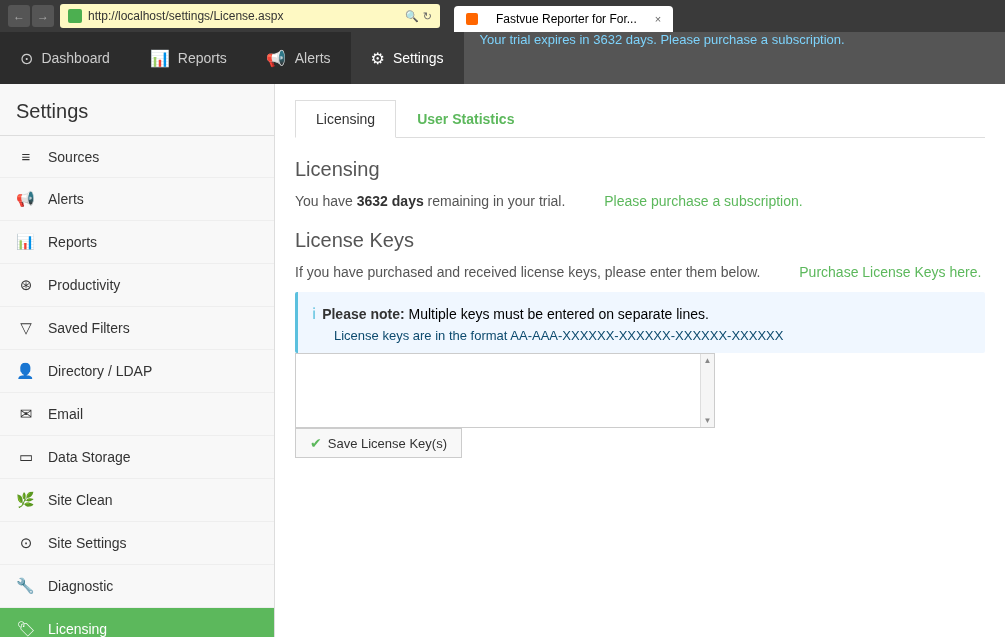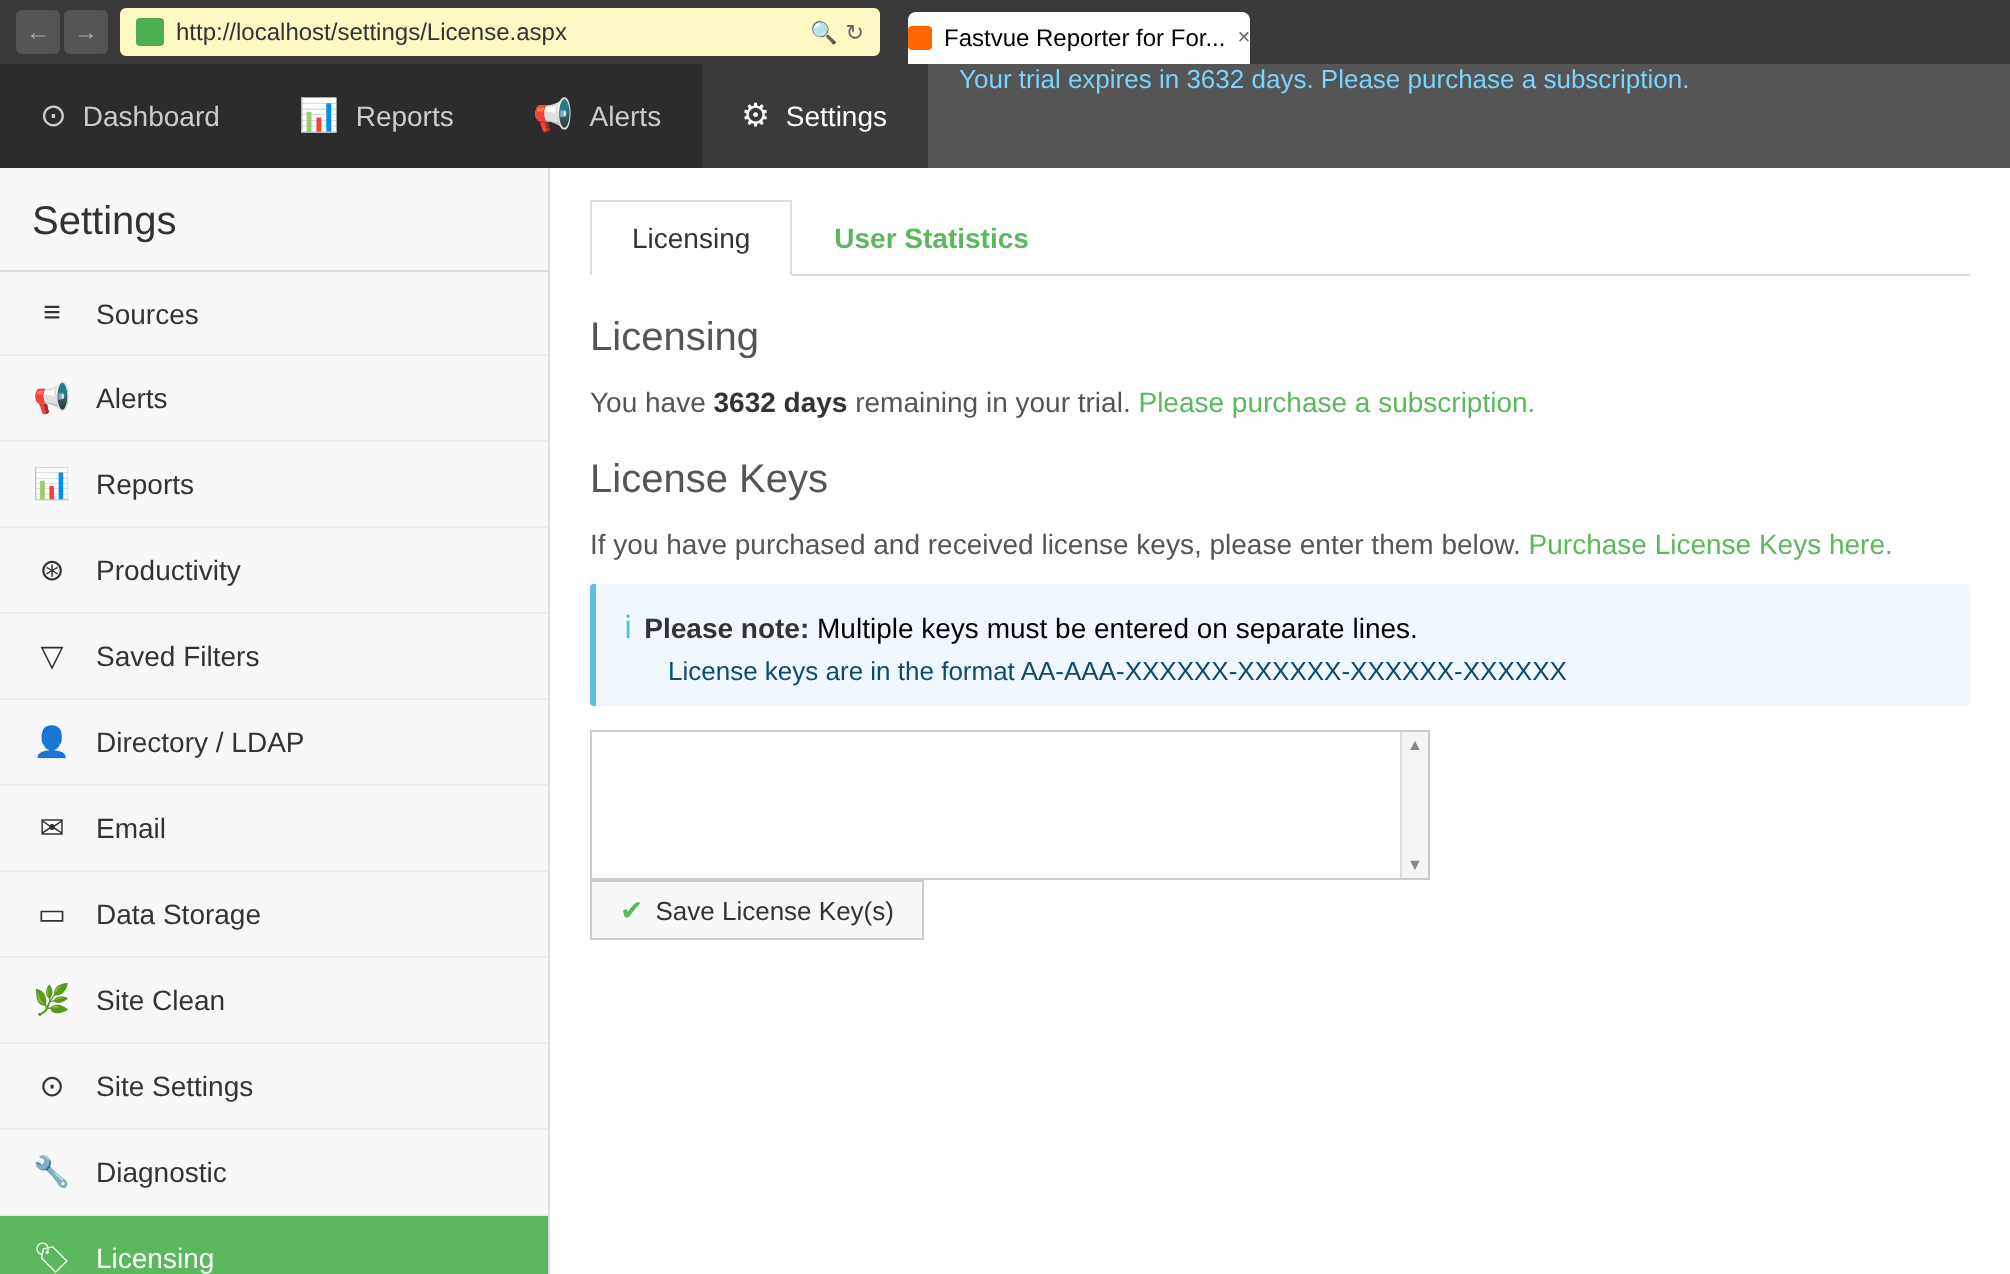--- a/index.html
+++ b/index.html
@@ -7,21 +7,21 @@
 
     
     .browser-chrome { background: #3a3a3a; height: 32px; display: flex; align-items: center; padding: 0 8px; gap: 6px; }
     .nav-arrows { display: flex; gap: 2px; }
     .nav-arrow { background: #555; border: none; color: #aaa; width: 22px; height: 22px; border-radius: 3px; cursor: pointer; font-size: 12px; display: flex; align-items: center; justify-content: center; }
     .address-bar { background: #fef9c3; border-radius: 3px; padding: 3px 8px; display: flex; align-items: center; flex: 0 0 380px; height: 24px; font-size: 12px; color: #333; gap: 6px; }
     .address-bar .favicon { width: 14px; height: 14px; background: #4CAF50; border-radius: 2px; flex-shrink: 0; }
     .address-text { flex: 1; font-size: 12px; }
     .address-icons { display: flex; gap: 4px; color: #666; font-size: 11px; }
     .tabs-bar { display: flex; align-items: flex-end; margin-left: 8px; height: 32px; }
-    .browser-tab { background: #f0f0f0; border-radius: 4px 4px 0 0; padding: 4px 0; font-size: 12px; display: flex; align-items: center; gap: 6px; height: 26px; }
+    .browser-tab { background: #f0f0f0; border-radius: 4px 4px 0 0; padding: 4px 12px; font-size: 12px; display: flex; align-items: center; gap: 18px; height: 26px; }
     .browser-tab.active { background: white; }
     .browser-tab .tab-favicon { width: 12px; height: 12px; background: #ff6600; border-radius: 2px; flex-shrink: 0; }
     .tab-close { color: #666; font-size: 11px; cursor: pointer; }
 
     
     .app-header { background: #2c2c2c; height: 52px; display: flex; align-items: center; }
     .nav-item { display: flex; align-items: center; gap: 8px; padding: 0 20px; height: 52px; color: #ccc; font-size: 14px; cursor: pointer; }
     .nav-item.active { background: #3a3a3a; color: white; }
     .nav-item .nav-icon { font-size: 16px; }
     .trial-banner { background: #555; color: #7dd3fc; padding: 0 16px; font-size: 13px; flex: 1; height: 52px; display: flex; align-items: flex-start; }
@@ -44,26 +44,26 @@
     
     .tab-bar { display: flex; border-bottom: 1px solid #ddd; margin-bottom: 0; }
     .tab { padding: 10px 20px; cursor: pointer; font-size: 14px; border: 1px solid transparent; border-bottom: none; color: #555; }
     .tab.active { border: 1px solid #ddd; border-bottom: 1px solid white; color: #333; background: white; margin-bottom: -1px; }
     .tab.green-text { color: #5cb85c; font-weight: bold; }
 
     
     .section-title { font-size: 20px; color: #555; font-weight: normal; margin: 20px 0 12px; }
     .section-text { color: #555; font-size: 14px; margin-bottom: 16px; }
     .section-text strong { color: #333; }
-    .green-link { color: #5cb85c; text-decoration: none; cursor: pointer; }
+    .green-link { color: #5cb85c; text-decoration: none; cursor: pointer; margin-left: 35px; }
 
     .license-section { margin-top: 8px; }
     .license-desc { color: #555; font-size: 14px; margin-bottom: 12px; }
 
-    .info-box { background: #f0f7ff; border-left: 3px solid #5bc0de; padding: 10px 14px; margin-bottom: 12px; border-radius: 2px; }
+    .info-box { background: #f0f7ff; border-left: 3px solid #5bc0de; padding: 10px 14px; margin-bottom: 0; border-radius: 2px; }
     .info-box .info-icon { color: #5bc0de; font-size: 16px; display: inline; margin-right: 6px; }
     .info-bold { font-weight: bold; color: #333; }
     .info-format { color: #0c4a6e; font-size: 13px; margin-top: 4px; display: block; padding-left: 22px; }
 
     .save-btn { background: #f8f8f8; border: 1px solid #ccc; padding: 6px 14px; cursor: pointer; font-size: 13px; display: flex; align-items: center; gap: 6px; color: #333; margin-top: 0; }
     .check-icon { color: #5cb85c; font-size: 14px; }
 
     .textarea-wrapper { position: relative; width: 420px; border: 1px solid #ccc; }
     .textarea-wrapper textarea { width: 100%; height: 70px; border: none; resize: none; padding: 6px; font-size: 13px; outline: none; }
     .scrollbar-track { position: absolute; right: 0; top: 0; bottom: 0; width: 14px; background: #f5f5f5; border-left: 1px solid #ddd; display: flex; flex-direction: column; align-items: center; justify-content: space-between; padding: 2px 0; }

